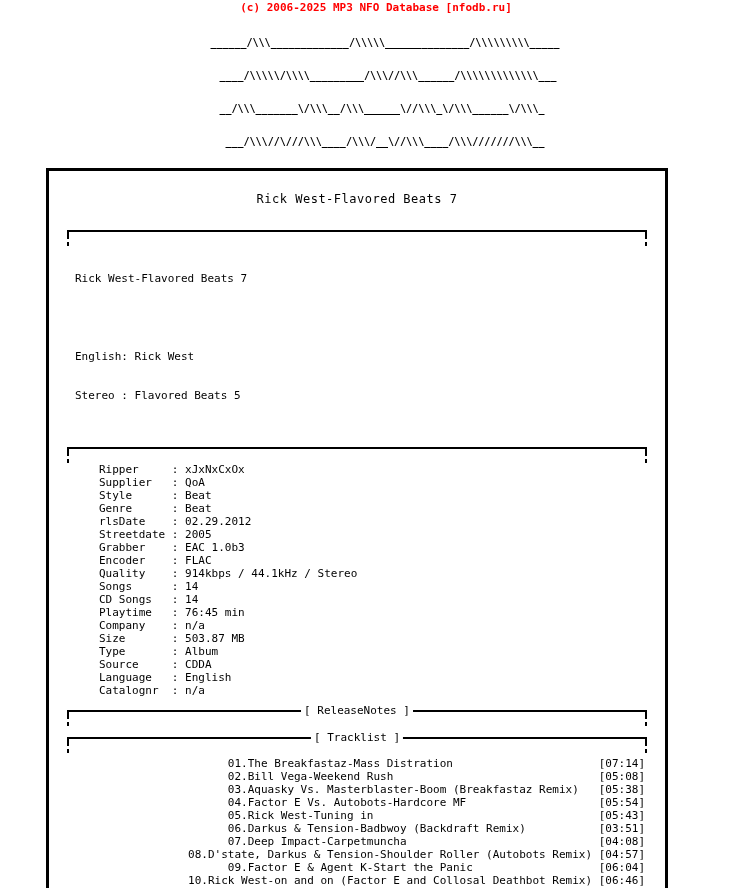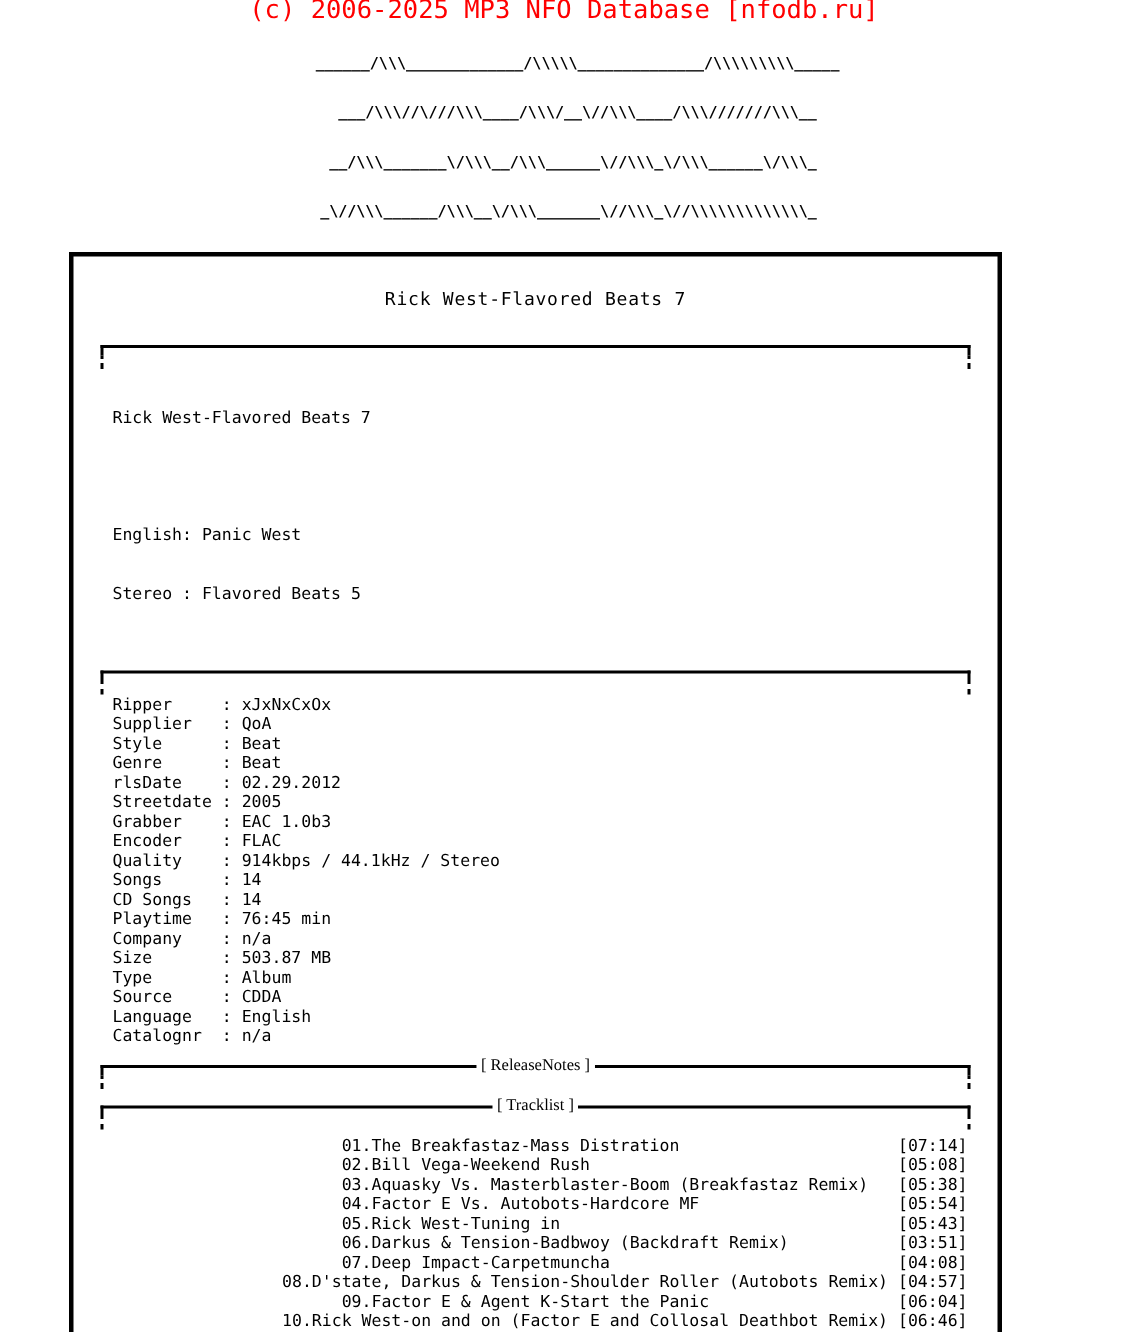--- a/index.html
+++ b/index.html
@@ -12,23 +12,23 @@
     height: 888px;
     font-family: "DejaVu Sans Mono", "Liberation Mono", monospace;
     color: #000000;
     position: relative;
     overflow: hidden;
   }
 
   
   .credit {
     text-align: center;
-    font-size: 17px;
-    line-height: 13px;
-    font-weight: normal;
+    font-size: 11px;
+    line-height: 13px;
+    font-weight: bold;
     letter-spacing: 0px;
     padding-top: 1px;
     white-space: pre;
   }
 
   
   .logo {
     white-space: pre;
     font-size: 10px;
     line-height: 11px;
@@ -105,59 +105,59 @@
   .frame .label {
     position: absolute;
     top: -1px;
     left: 50%;
     transform: translateX(-50%);
     background: #fff;
     padding: 0 3px;
     font-size: 11px;
     line-height: 13px;
     white-space: pre;
-    font-family: Liberation Serif, serif;
   }
 
   
   .frame-plain { margin-bottom: 2px; }
 
   .block {
     margin: 0 18px;
     padding: 0 0 0 8px;
     white-space: pre;
     font-size: 11px;
     line-height: 13px;
   }
 
   .gap-sm { height: 8px; }
   .gap-md { height: 14px; }
   .gap-lg { height: 19px; }
 
   
-  .meta-row { white-space: pre; }
+  .meta-row { white-space: pre; margin-left: 24px; }
 
   
   .track-row {
     white-space: pre;
     position: relative;
     padding-right: 2px;
     text-align: right;
   }
   .tracklist { padding-left: 16px; }
 </style>
 </head>
 <body>
 
 <div class="credit" style="color: rgb(255, 0, 0);">(c) 2006-2025 MP3 NFO Database [nfodb.ru]</div>
 
 <div class="logo">
   <span class="logo-line">   ______/\\\_____________/\\\\\______________/\\\\\\\\\_____</span>
+  <span class="logo-line">    ____/\\\\\/\\\\_________/\\\//\\\______/\\\\\\\\\\\\\___</span>
+  <span class="logo-line">  __/\\\_______\/\\\__/\\\______\//\\\_\/\\\______\/\\\_</span>
   <span class="logo-line">   ___/\\\//\///\\\____/\\\/__\//\\\____/\\\///////\\\__</span>
-  <span class="logo-line">  __/\\\_______\/\\\__/\\\______\//\\\_\/\\\______\/\\\_</span>
   <span class="logo-line"> _\//\\\______/\\\__\/\\\_______\//\\\_\//\\\\\\\\\\\\\_</span>
   <span class="logo-line">__\///\\\\\\\\/___\//\\\_______/\\\__\///////////\\\_</span>
   <span class="logo-line"> ____\//////____\///\\\___/\\\____\//\\\_______\/\\\_</span>
   <span class="logo-line">  ________\//\\\\\\\____\//\\\\\\\_____\//\\\_</span>
   <span class="logo-line">   __________\//////______\//////_______\///____\///__</span>
 </div>
 
 <div class="tagline">Quality Over All</div>
 
 <div class="nfo-box">
@@ -172,21 +172,21 @@
       <div class="tick-r"></div>
     <div class="dots-l"></div>
       <div class="dots-r"></div>
   </div>
 
   <div class="gap-sm"></div>
 
   <div class="block">
     <div>Rick West-Flavored Beats 7</div>
     <div>&nbsp;</div>
-    <div><span>English:</span> <span>Panic West</span></div>
+    <div><span>English:</span> <span>Rick West</span></div>
     <div><span>Stereo :</span> <span>Flavored Beats 5</span></div>
   </div>
 
   <div class="gap-md"></div>
 
   <div class="frame frame-plain">
     <div class="rule"></div>
     <div class="tick-l"></div>
       <div class="tick-r"></div>
     <div class="dots-l"></div>

